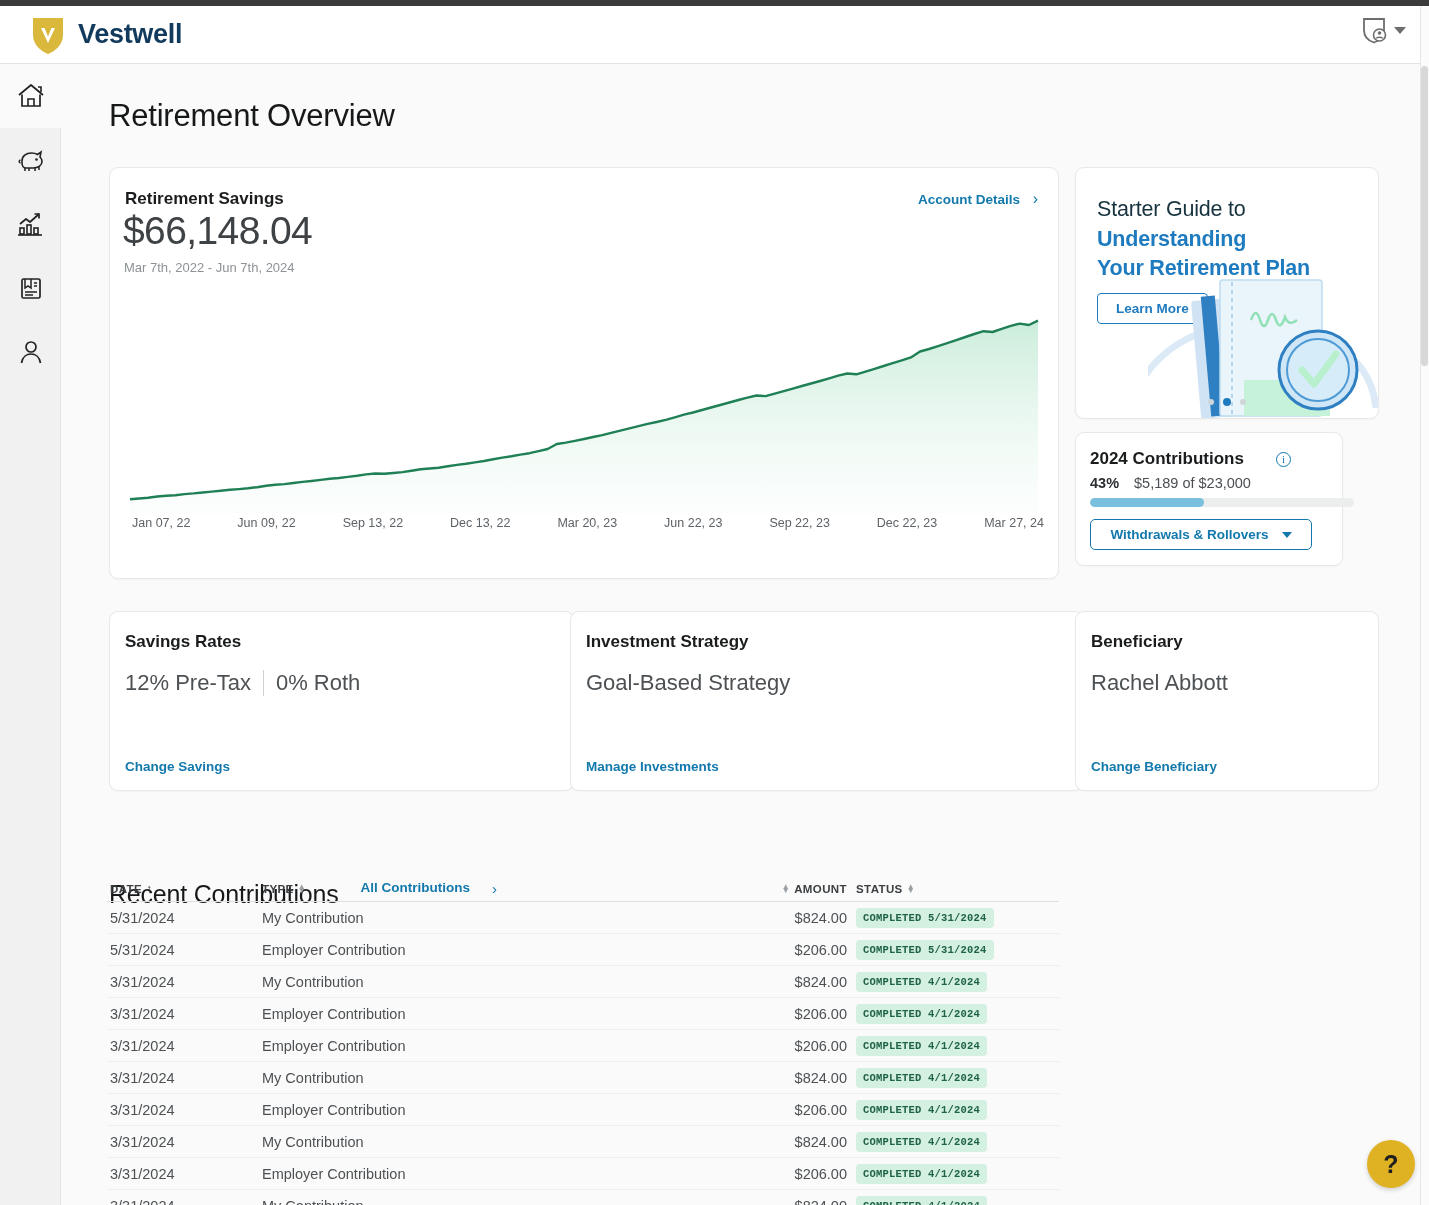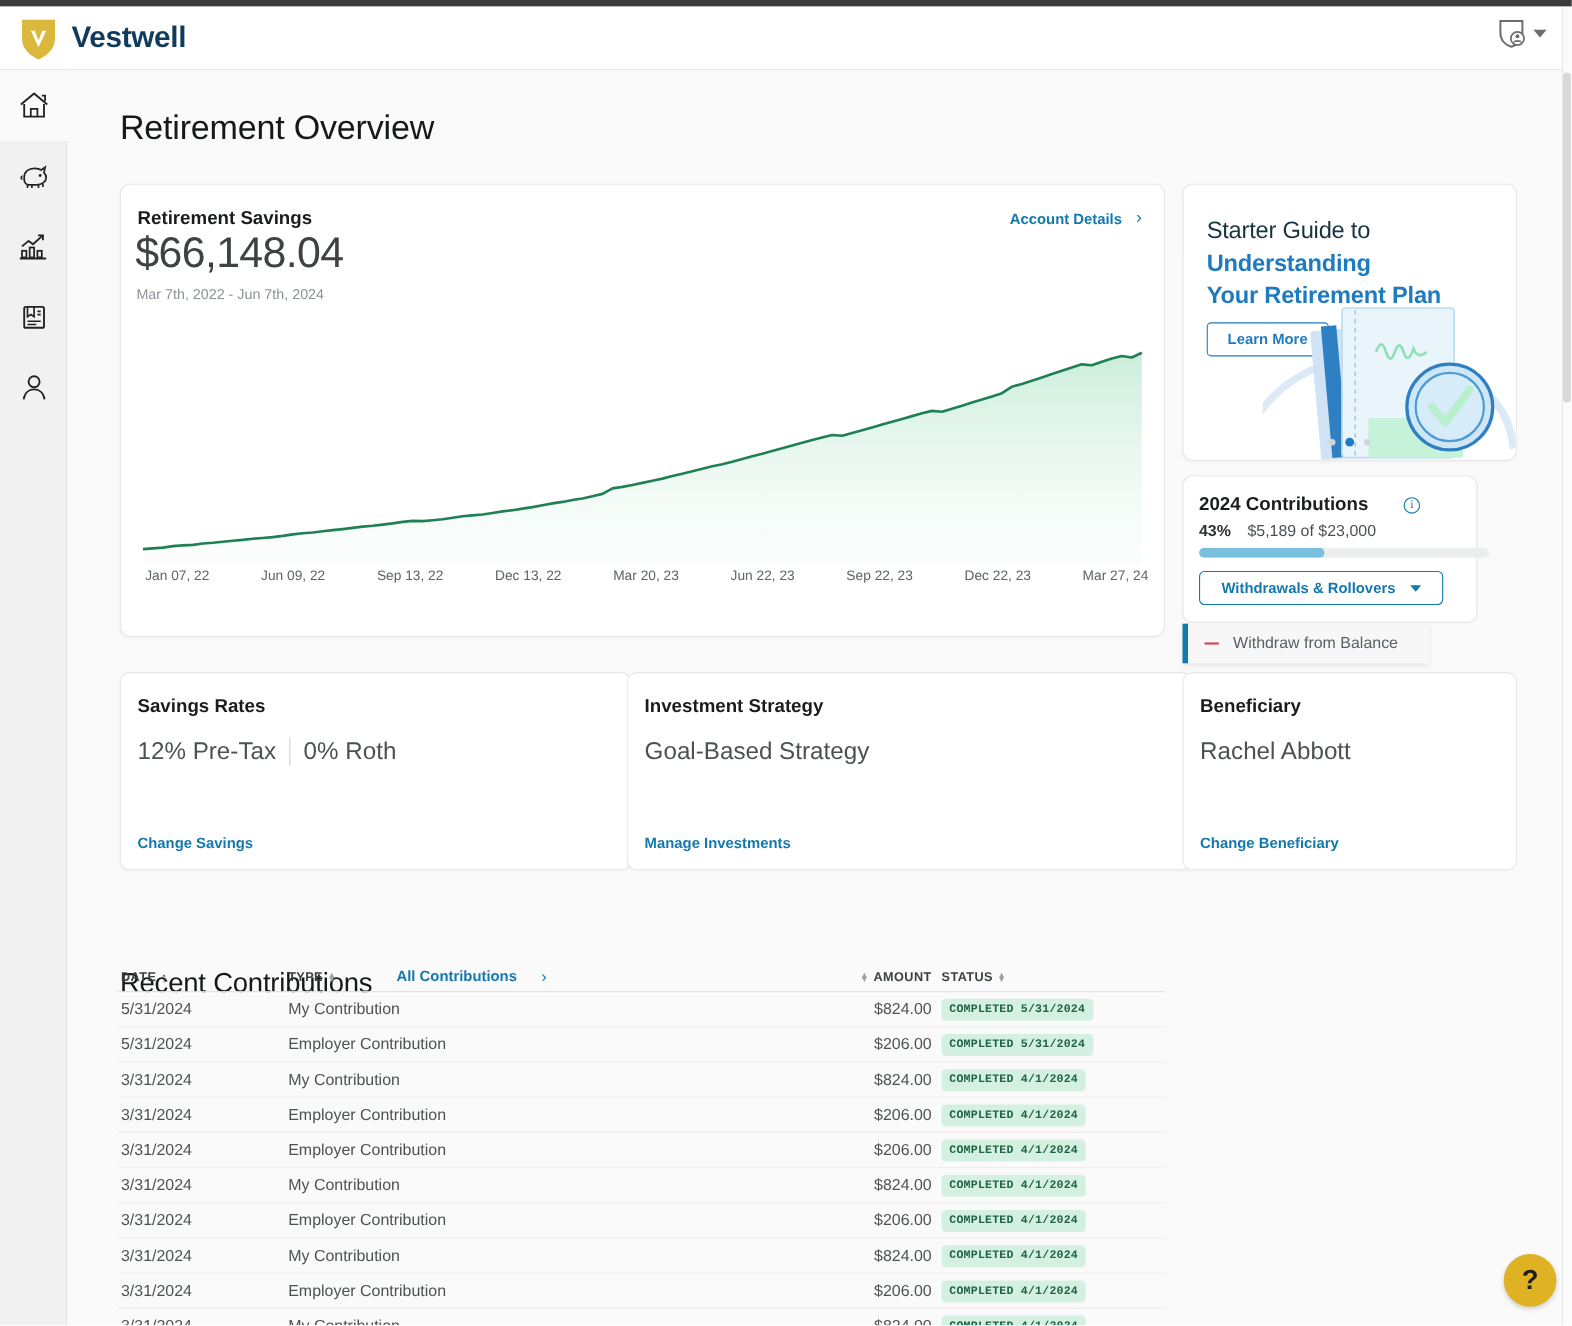--- a/index.html
+++ b/index.html
@@ -20,21 +20,21 @@
   .top-strip {
     position: absolute; top: 0; left: 0; width: 1429px; height: 6px;
     background: #3b3b3b;
   }
 
   
   .header {
     position: absolute; top: 6px; left: 0; width: 1420px; height: 58px;
     background: #ffffff;
     border-bottom: 1px solid #e4e4e4;
-    display: flex; align-items: center;
+    display: flex; align-items: center; padding-left: 13px;
   }
   .logo-wrap { display: flex; align-items: center; margin-left: 18px; }
   .shield {
     width: 34px; height: 40px; position: relative;
   }
   .shield svg { display: block; }
   .brand-text {
     margin-left: 13px;
     font-size: 27px; font-weight: bold; color: #113a5c;
     letter-spacing: -0.3px;
@@ -441,24 +441,20 @@
       <div class="cc-of">$5,189 of $23,000</div>
       <div class="cc-track">
         <div class="cc-fill" id="cc-fill" style="width: 43%;"></div>
       </div>
       <div class="cc-dd">
         <span class="cc-dd-label">Withdrawals &amp; Rollovers</span>
         <span class="cc-dd-caret"></span>
       </div>
     </div>
 
-    <div class="dd-menu">
-      <span class="dd-dash"></span>
-      <span class="dd-item-label">Withdraw from Balance</span>
-    </div>
 
     <div class="card info-card" id="savings-rates-card">
       <div class="ic-title">Savings Rates</div>
       <div class="ic-value">
         <span>12% Pre-Tax</span>
         <span class="ic-divider"></span>
         <span>0% Roth</span>
       </div>
       <div class="ic-link">Change Savings</div>
     </div>

